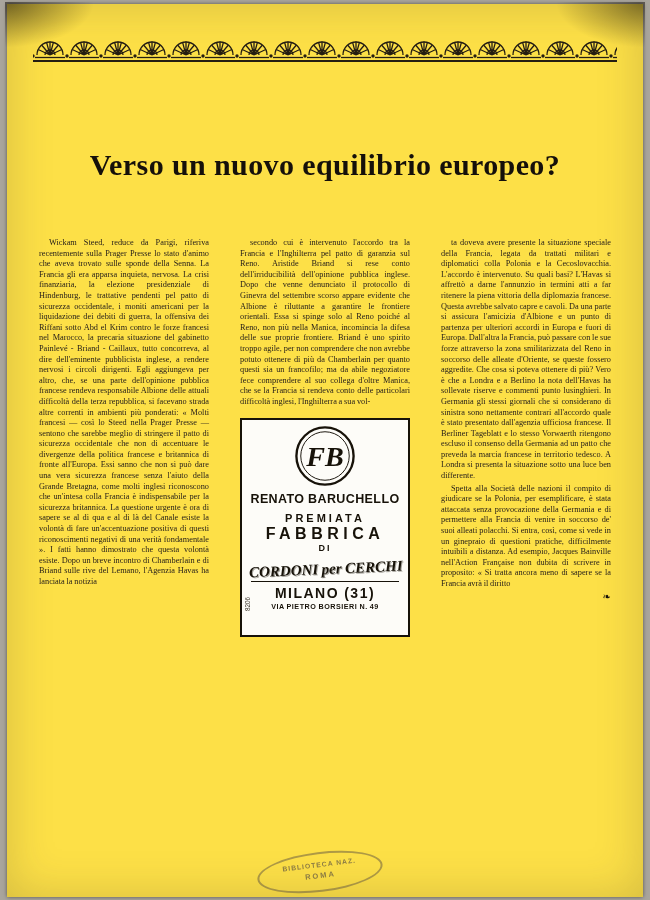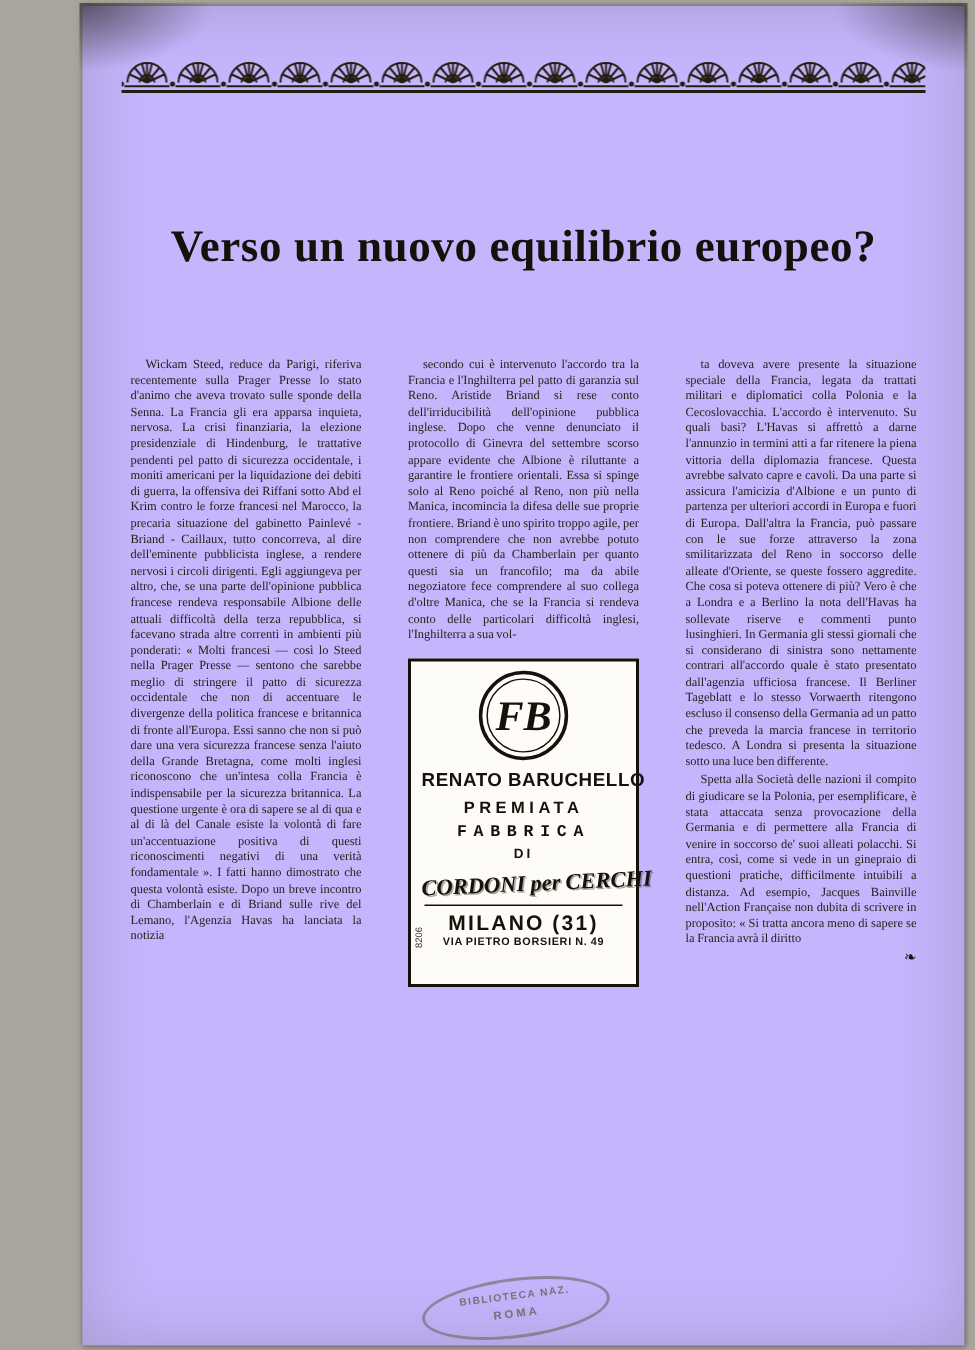--- a/index.html
+++ b/index.html
@@ -3,23 +3,22 @@
 <meta charset="utf-8">
 <style>
   html,body{margin:0;padding:0;}
   body{
     width:650px;height:900px;overflow:hidden;position:relative;
     background:#a9a59d;
     font-family:"Liberation Serif", serif;
   }
   .page{
     position:absolute;left:7px;top:4px;right:7px;bottom:3px;
-    background:#c4b5fd;
+    background:#fde047;
     box-shadow:inset 0 0 46px rgba(70,58,42,.22), 0 0 4px rgba(0,0,0,.5);
-    margin-left:48px;
   }
   .page::before,.page::after{
     content:"";position:absolute;top:-2px;width:90px;height:46px;pointer-events:none;
   }
   .page::before{left:-2px;background:radial-gradient(ellipse at 0% 0%, rgba(20,15,8,.55), rgba(20,15,8,0) 70%);}
   .page::after{right:-2px;background:radial-gradient(ellipse at 100% 0%, rgba(20,15,8,.5), rgba(20,15,8,0) 70%);}
 
   .frieze{
     margin:24px 26px 0 26px;height:32px;
     border-bottom:2px solid #241d12;
@@ -48,21 +47,21 @@
     border:2.5px solid #171209;
     background:#fdfcf8;
     padding:4px 7px 22px 7px;
     text-align:center;position:relative;
     color:#171209;
     font-family:"Liberation Sans", sans-serif;
   }
   .ad-logo{margin:0 auto;display:block;}
   .ad-company{font-weight:700;font-size:12.5px;letter-spacing:.4px;margin-top:6px;white-space:nowrap;}
   .ad-premiata{font-size:11px;letter-spacing:3px;margin-top:9px;font-weight:700;}
-  .ad-fabbrica{font-size:11px;letter-spacing:4.5px;margin-top:5px;font-weight:700;font-family:Liberation Mono, monospace;}
+  .ad-fabbrica{font-size:16px;letter-spacing:4.5px;margin-top:5px;font-weight:700;}
   .ad-di{font-size:9px;letter-spacing:2px;margin-top:4px;font-weight:700;}
   .ad-product{
     font-family:"Liberation Serif", serif;
     font-style:italic;font-weight:700;font-size:15px;
     white-space:nowrap;margin-top:10px;
     transform:rotate(-2.5deg);
     text-shadow:1px 1px 0 rgba(60,55,45,.45);
   }
   .ad-notes{
     margin-top:8px;padding-right:3px;

